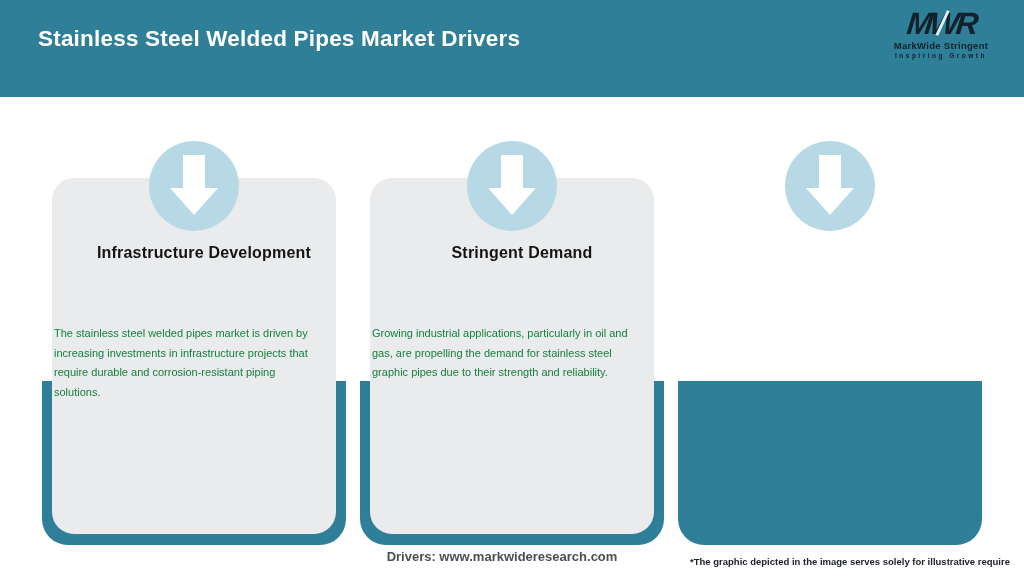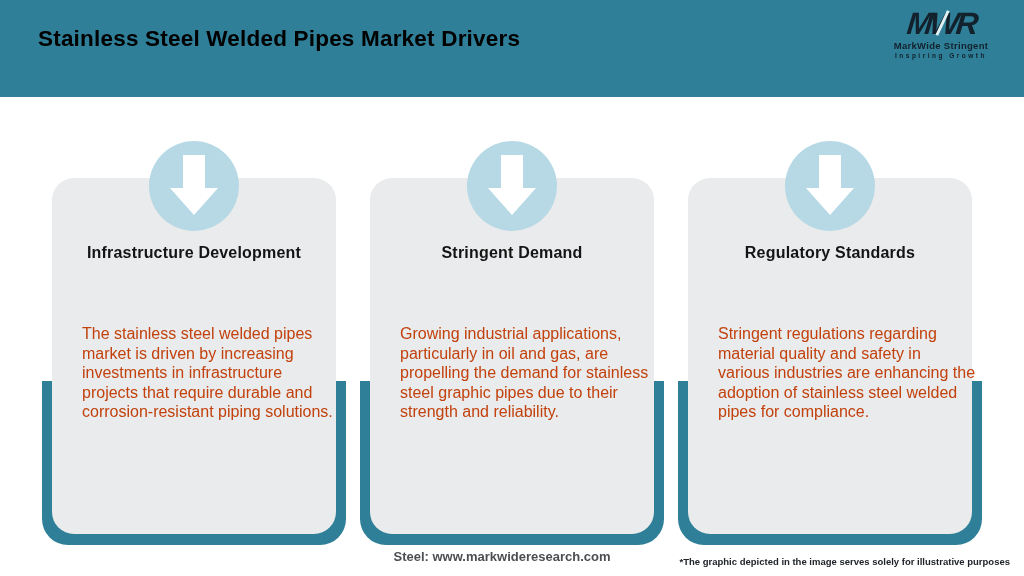--- a/index.html
+++ b/index.html
@@ -7,21 +7,21 @@
     position:relative;width:1024px;height:576px;overflow:hidden;
     background:#ffffff;font-family:"Liberation Sans", sans-serif;
   }
   
   .header{
     position:absolute;left:0;top:0;width:1024px;height:97px;
     background:#2e7f97;
   }
   .header-title{
     position:absolute;left:38px;top:26px;
-    font-size:22.5px;font-weight:bold;color:#000000;letter-spacing:.2px;
+    font-size:22.5px;font-weight:bold;color:#ffffff;letter-spacing:.2px;
   }
   .logo{
     position:absolute;right:18px;top:8px;width:130px;text-align:center;color:#13212c;
   }
   .logo-acronym{
     display:inline-block;font-size:31px;font-weight:800;font-style:italic;
     letter-spacing:-3px;line-height:1;transform:skewX(-6deg);position:relative;
   }
   .logo-acronym::after{
     content:"";position:absolute;left:34px;top:2px;width:3px;height:26px;
@@ -35,25 +35,25 @@
     background:#2e7f97;border-radius:0 0 26px 26px;z-index:1;
   }
   .frame-1{left:42px;} .frame-2{left:360px;} .frame-3{left:678px;}
   .card{
     position:absolute;top:178px;height:356px;width:284px;
     background:#e9ebec;border-radius:22px;z-index:2;
   }
   .card-1{left:52px;} .card-2{left:370px;} .card-3{left:688px;}
   .card-title{
     position:absolute;left:0;top:66px;width:100%;text-align:center;
-    font-size:16px;font-weight:bold;color:#141414;letter-spacing:.2px;
+    font-size:16px;font-weight:bold;color:#141414;letter-spacing:.2px;padding-left:10px;
   }
   .card-body{
-    position:absolute;left:30px;top:146px;width:258px;
-    font-size:16px;line-height:19.5px;color:#c2410c;
+    position:absolute;left:2px;top:146px;width:258px;
+    font-size:11px;line-height:19.5px;color:#15803d;
   }
   .circle{
     position:absolute;top:141px;width:90px;height:90px;border-radius:50%;
     background:#b7d9e6;z-index:3;
   }
   .circle-1{left:149px;} .circle-2{left:467px;} .circle-3{left:785px;}
   .circle svg{display:block;width:90px;height:90px;}
   
   .source{
     position:absolute;left:252px;top:549px;width:500px;text-align:center;
@@ -83,37 +83,33 @@
   <div class="frame frame-3"></div>
 
   <div class="card card-1">
     <div class="card-title">Infrastructure Development</div>
     <div class="card-body">The stainless steel welded pipes market is driven by increasing investments in infrastructure projects that require durable and corrosion-resistant piping solutions.</div>
   </div>
   <div class="card card-2">
     <div class="card-title">Stringent Demand</div>
     <div class="card-body">Growing industrial applications, particularly in oil and gas, are propelling the demand for stainless steel graphic pipes due to their strength and reliability.</div>
   </div>
-  <div class="card card-3">
-    <div class="card-title">Regulatory Standards</div>
-    <div class="card-body">Stringent regulations regarding material quality and safety in various industries are enhancing the adoption of stainless steel welded pipes for compliance.</div>
-  </div>
 
   <div class="circle circle-1">
     <svg viewBox="0 0 90 90">
         <polygon fill="#ffffff" points="34,14 56,14 56,47 69,47 45,74 21,47 34,47"></polygon>
       </svg>
   </div>
   <div class="circle circle-2">
     <svg viewBox="0 0 90 90">
         <polygon fill="#ffffff" points="34,14 56,14 56,47 69,47 45,74 21,47 34,47"></polygon>
       </svg>
   </div>
   <div class="circle circle-3">
     <svg viewBox="0 0 90 90">
         <polygon fill="#ffffff" points="34,14 56,14 56,47 69,47 45,74 21,47 34,47"></polygon>
       </svg>
   </div>
 
-  <div class="source">Steel: www.markwideresearch.com</div>
-  <div class="disclaimer">*The graphic depicted in the image serves solely for illustrative purposes</div>
+  <div class="source">Drivers: www.markwideresearch.com</div>
+  <div class="disclaimer">*The graphic depicted in the image serves solely for illustrative require</div>
 
 </div>
 
 </body></html>

